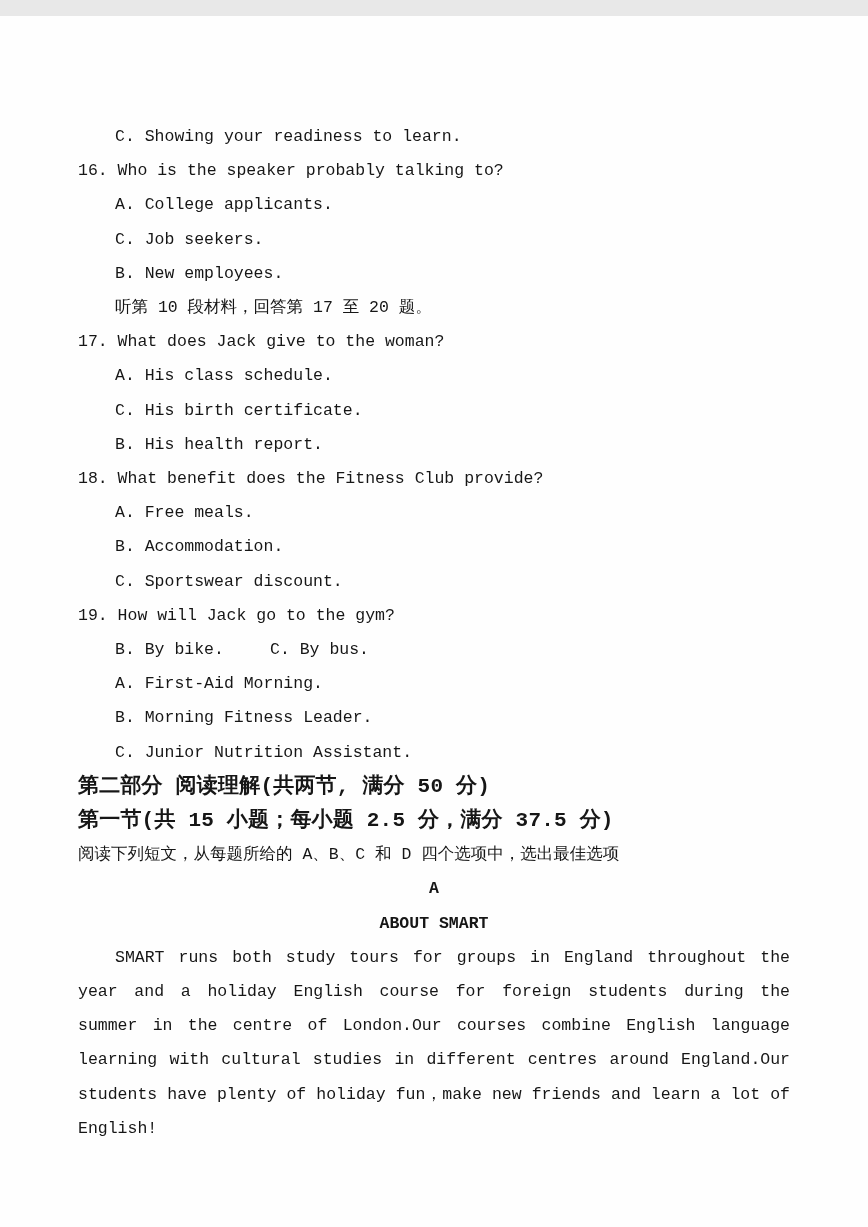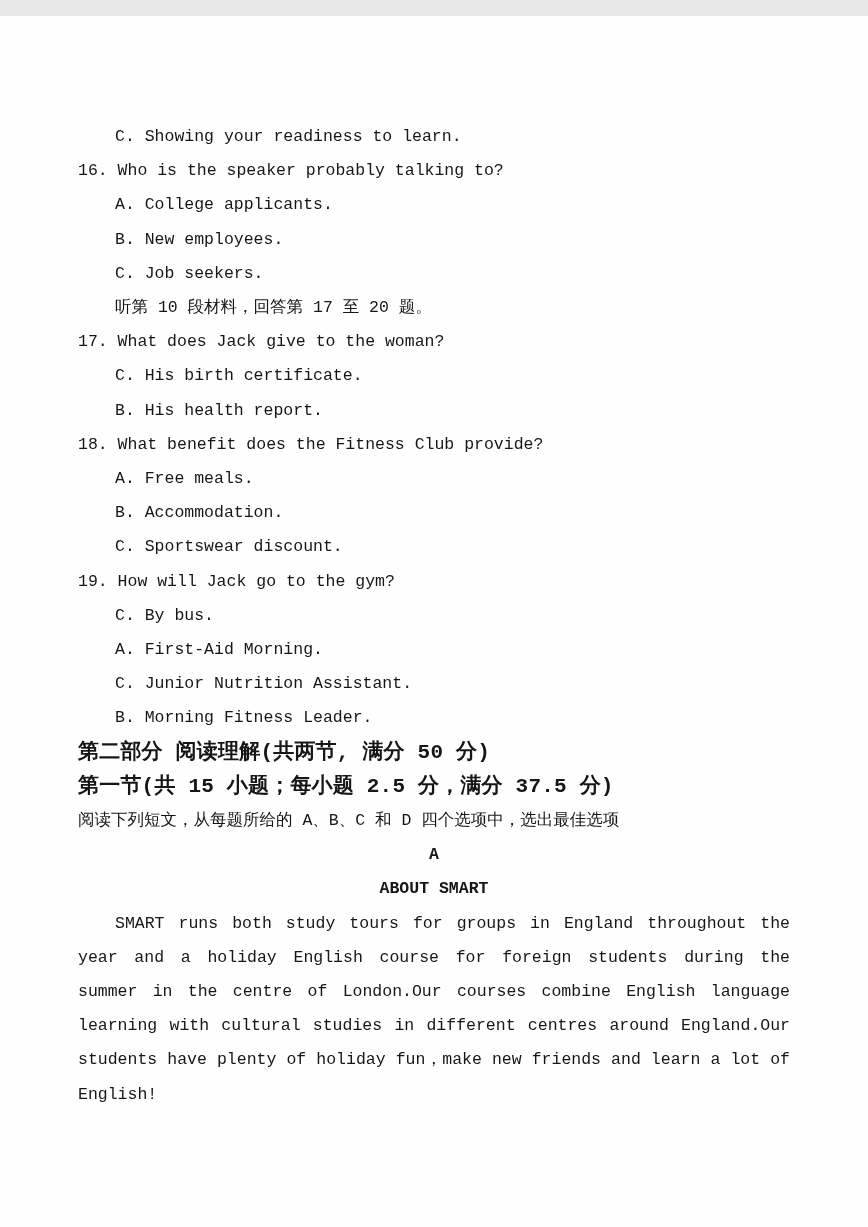--- a/index.html
+++ b/index.html
@@ -48,37 +48,39 @@
   .line.option-row span:nth-child(2) { width:160px; }
 </style>
 </head>
 <body>
 
 <div class="page">
   <div class="content">
       <div class="line option">C. Showing your readiness to learn.</div>
       <div class="line question">16. Who is the speaker probably talking to?</div>
       <div class="line option">A. College applicants.</div>
+      <div class="line option">C. Job seekers.</div>
       <div class="line option">B. New employees.</div>
-      <div class="line option">C. Job seekers.</div>
       <div class="line note">听第 10 段材料，回答第 17 至 20 题。</div>
       <div class="line question">17. What does Jack give to the woman?</div>
+      <div class="line option">A. His class schedule.</div>
       <div class="line option">C. His birth certificate.</div>
       <div class="line option">B. His health report.</div>
       <div class="line question">18. What benefit does the Fitness Club provide?</div>
       <div class="line option">A. Free meals.</div>
       <div class="line option">B. Accommodation.</div>
       <div class="line option">C. Sportswear discount.</div>
       <div class="line question">19. How will Jack go to the gym?</div>
       <div class="line option-row">
+        <span>B. By bike.</span>
         <span>C. By bus.</span>
       </div>
       <div class="line option">A. First-Aid Morning.</div>
+      <div class="line option">B. Morning Fitness Leader.</div>
       <div class="line option">C. Junior Nutrition Assistant.</div>
-      <div class="line option">B. Morning Fitness Leader.</div>
       <div class="line heading">第二部分  阅读理解(共两节, 满分 50 分)</div>
       <div class="line heading">第一节(共 15 小题；每小题 2.5 分，满分 37.5 分)</div>
       <div class="line instruction">阅读下列短文，从每题所给的 A、B、C 和 D 四个选项中，选出最佳选项</div>
       <div class="line center-bold">A</div>
       <div class="line center-bold">ABOUT SMART</div>
       <div class="line paragraph">SMART runs both study tours for groups in England throughout the year and a holiday English course for foreign students during the summer in the centre of London.Our courses combine English language learning with cultural studies in different centres around England.Our students have plenty of holiday fun，make new friends and learn a lot of English!</div>
     </div>
 </div>
 
 </body></html>

